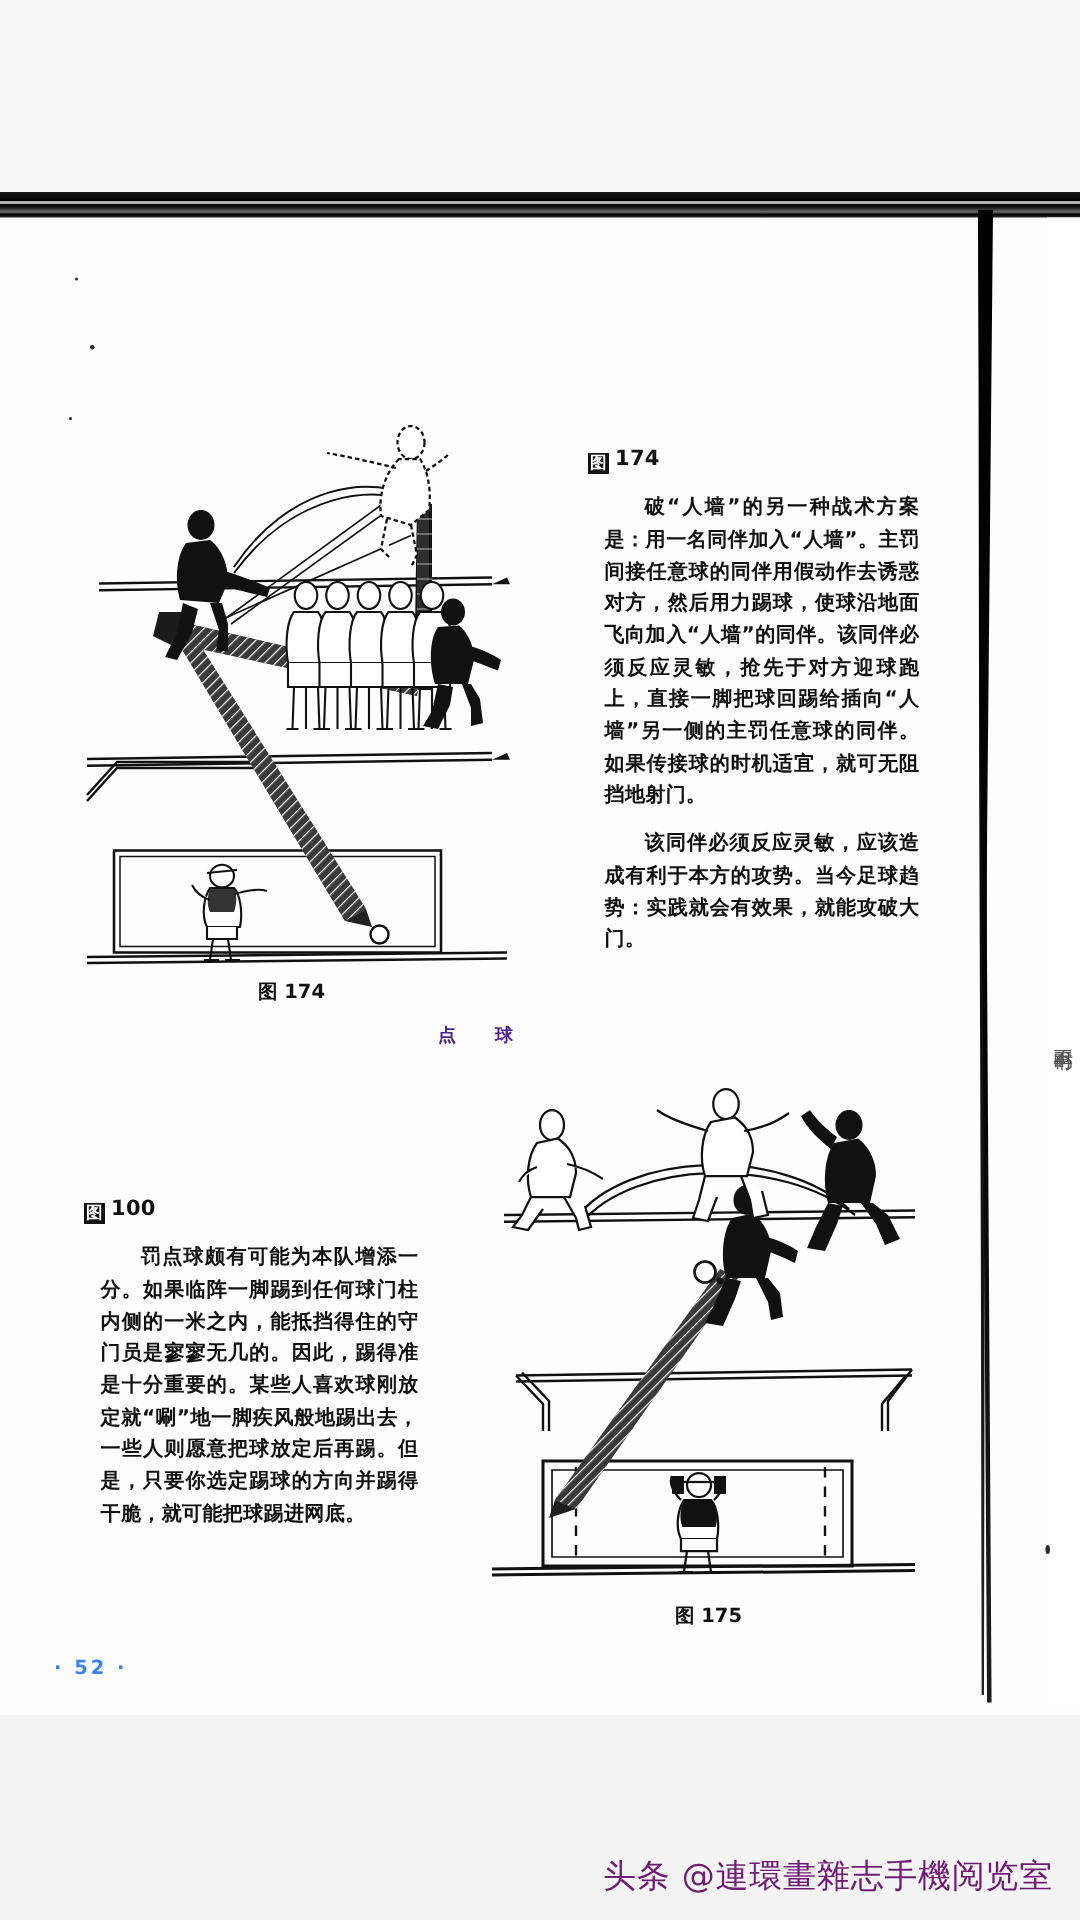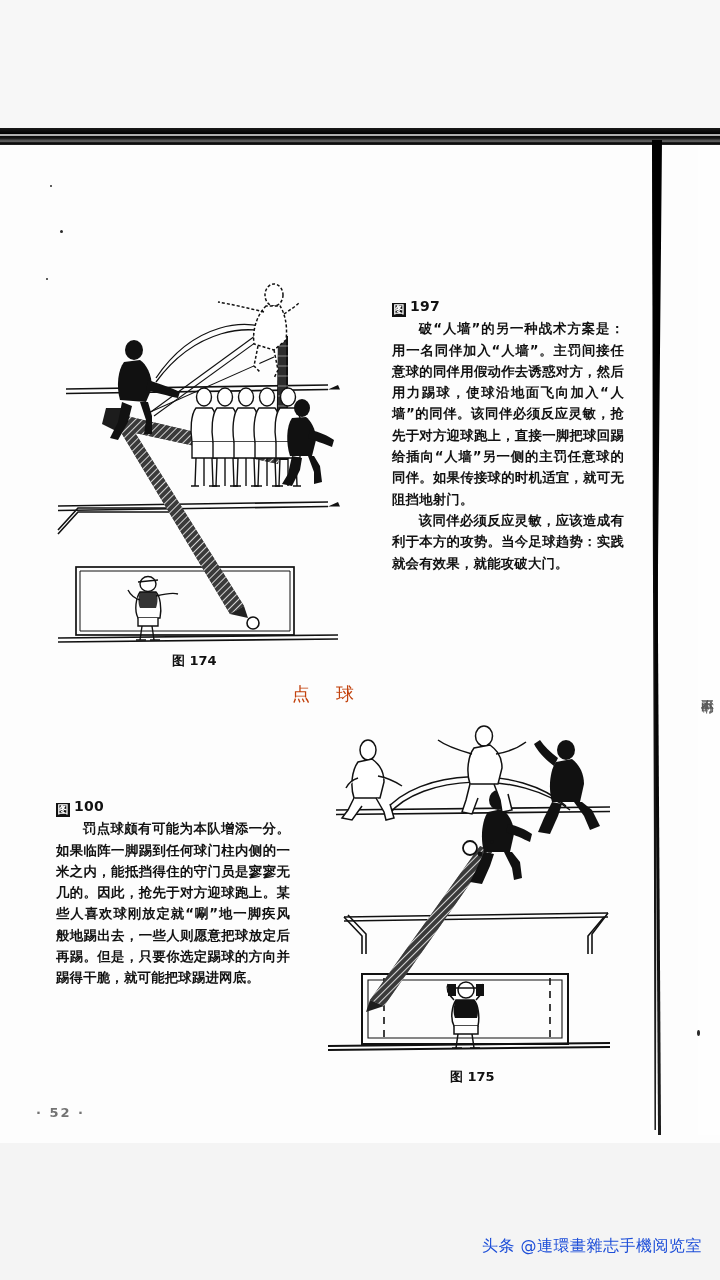--- a/index.html
+++ b/index.html
@@ -94,58 +94,58 @@
     color: #fff;
     width: 14px; height: 14px;
     line-height: 14px;
     text-align: center;
     font-size: 11px;
     vertical-align: -2px;
     margin-right: 4px;
     font-weight: 700;
   }
   .fig-head { margin: 0 0 1px 0; font-size: 14px; font-weight: 700; color:#111; }
-  .para { margin: 0; text-indent: 2em; }
+  .para { margin: 11px; text-indent: 2em; }
 
   .section-title {
     position: absolute;
-    color: #c2410c;
-    font-weight: 400;
-    font-size: 18px;
+    color: #4c1d95;
+    font-weight: 700;
+    font-size: 12px;
     letter-spacing: 26px;
     font-family: "DejaVu Sans", sans-serif;
   }
   .fig-caption {
     position: absolute;
     color: #111;
     font-size: 13px;
     font-weight: 700;
     font-family: "DejaVu Sans", sans-serif;
     white-space: nowrap;
   }
   #page-number {
     position: absolute;
     left: 36px; top: 1105px;
-    color: #737373;
+    color: #3b82f6;
     font-size: 13px;
     font-weight: 700;
     font-family: "DejaVu Sans", sans-serif;
     letter-spacing: 2px;
   }
 
   
   .figure { position: absolute; }
   svg { display: block; }
 
   
   #watermark {
     position: absolute;
     right: 18px; top: 1236px;
-    color: #1d4ed8;
-    font-size: 16px;
+    color: #701a75;
+    font-size: 22px;
     font-family: "DejaVu Sans", sans-serif;
     letter-spacing: 0.5px;
     white-space: nowrap;
   }
   .speck { position:absolute; background:#2a2a2a; border-radius:50%; }
 </style>
 </head>
 <body>
 
 <div id="page-sheet">
@@ -317,36 +317,36 @@
     </svg>
   </div>
 
   <div class="fig-caption" style="left:172px; top:652px;">
     <span>图 174</span>
   </div>
 
   <div class="body-text" style="left:392px; top:296px; width:232px;">
     <div class="fig-head">
       <span class="fig-tag">
-        <span class="box">图</span><span>197</span>
+        <span class="box">图</span><span>174</span>
       </span>
     </div>
     <p class="para">破“人墙”的另一种战术方案是：用一名同伴加入“人墙”。主罚间接任意球的同伴用假动作去诱惑对方，然后用力踢球，使球沿地面飞向加入“人墙”的同伴。该同伴必须反应灵敏，抢先于对方迎球跑上，直接一脚把球回踢给插向“人墙”另一侧的主罚任意球的同伴。如果传接球的时机适宜，就可无阻挡地射门。</p>
     <p class="para">该同伴必须反应灵敏，应该造成有利于本方的攻势。当今足球趋势：实践就会有效果，就能攻破大门。</p>
   </div>
 
   <div class="section-title" style="left:292px; top:682px;">点球</div>
 
   <div class="body-text" style="left:56px; top:796px; width:234px;">
     <div class="fig-head">
       <span class="fig-tag">
         <span class="box">图</span><span>100</span>
       </span>
     </div>
-    <p class="para">罚点球颇有可能为本队增添一分。如果临阵一脚踢到任何球门柱内侧的一米之内，能抵挡得住的守门员是寥寥无几的。因此，抢先于对方迎球跑上。某些人喜欢球刚放定就“唰”地一脚疾风般地踢出去，一些人则愿意把球放定后再踢。但是，只要你选定踢球的方向并踢得干脆，就可能把球踢进网底。</p>
+    <p class="para">罚点球颇有可能为本队增添一分。如果临阵一脚踢到任何球门柱内侧的一米之内，能抵挡得住的守门员是寥寥无几的。因此，踢得准是十分重要的。某些人喜欢球刚放定就“唰”地一脚疾风般地踢出去，一些人则愿意把球放定后再踢。但是，只要你选定踢球的方向并踢得干脆，就可能把球踢进网底。</p>
   </div>
 
   <div class="figure" style="left:322px; top:706px; width:318px; height:356px;">
     <svg width="318" height="356" viewBox="0 0 318 356" fill="none">
 
       <g stroke="#111" stroke-width="1.6" fill="none">
         <path d="M14 104 L288 101"></path>
         <path d="M14 108.5 L288 105.5"></path>
       </g>
 

